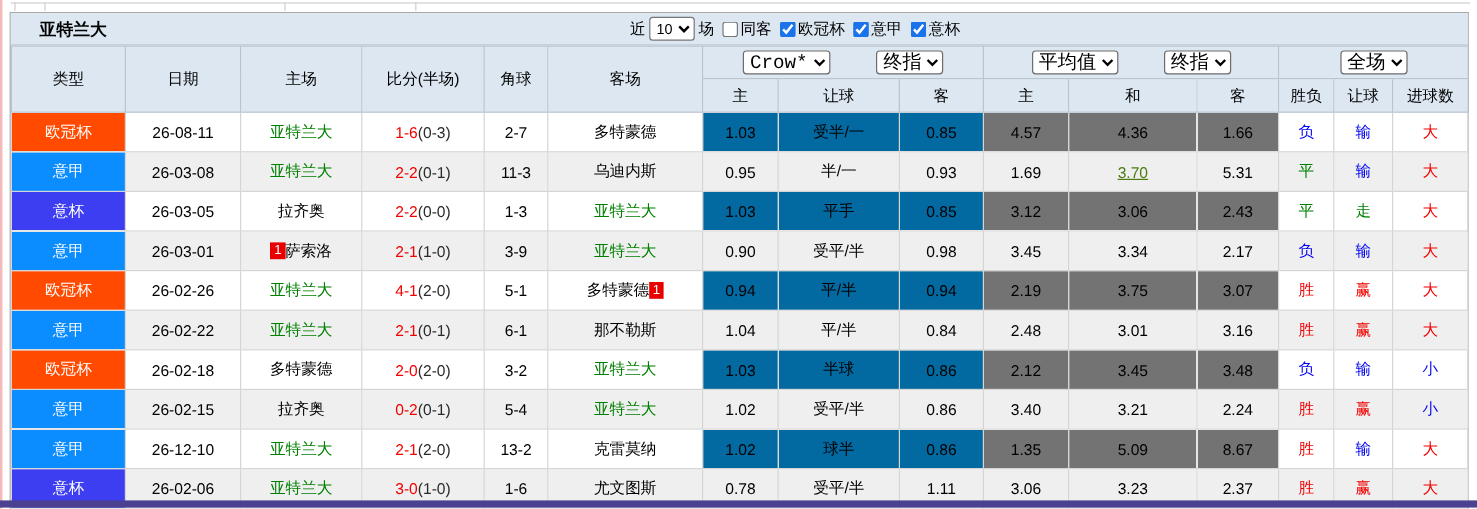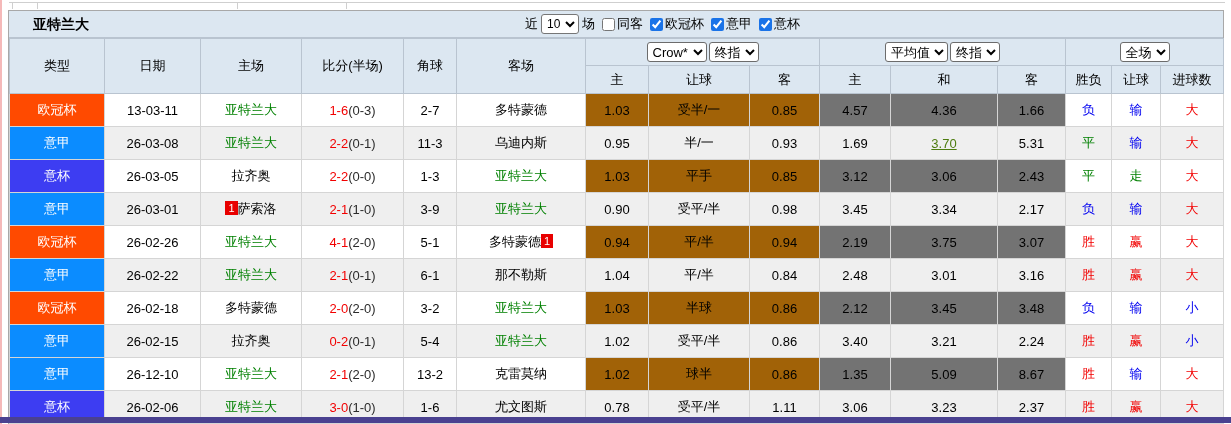--- a/index.html
+++ b/index.html
@@ -21,24 +21,24 @@
   .controls{position:absolute;left:516px;top:0;height:26px;display:flex;align-items:center;gap:3px;white-space:nowrap;}
   .controls select{font-size:12px;height:20px;border:1px solid #767676;border-radius:3px;background:#fff;padding:0 1px;}
   .controls label{display:flex;align-items:center;gap:1px;}
   .controls input[type=checkbox]{width:13px;height:13px;accent-color:#1a73e8;margin:0 1px 0 4px;}
 
   table{border-collapse:collapse;table-layout:fixed;width:1214px;}
   th,td{border:1px solid #d5d5d5;text-align:center;vertical-align:middle;overflow:hidden;white-space:nowrap;}
   thead th{background:#dce7f1;font-weight:normal;border-color:#b9c4d0;font-size:13px;}
   tr.h1 th{height:24px;}
   tr.h2 th{height:25px;}
-  thead select{font-size:13px;height:20px;border:1px solid #6c6c6c;border-radius:3px;background:#fff;margin:0 1px;padding:0 1px;}
+  thead select{font-size:16px;height:20px;border:1px solid #6c6c6c;border-radius:3px;background:#fff;margin:0 19px;padding:0 1px;font-family:Liberation Mono, monospace;}
   tbody td{height:30px;}
   tbody tr.alt td{background:#efefef;}
-  tr td.cream{background:#a16207;}
+  tr td.cream{background:#0369a1;}
   tr td.lblue{background:#737373;}
   td.league{color:#fff;}
   .grn{color:#008000;}
   .sc{color:#f20000;}
   .half{color:#2b2b2b;margin-top:29px;}
   .cr{color:#f20000;} .cg{color:#008000;} .cb{color:#0000f0;}
   .chg{color:#4d7c0f;text-decoration:underline;}
   .card{display:inline-block;background:#e80000;color:#fff;font-size:11px;line-height:14px;padding:0 3px;vertical-align:1px;}
   tfoot td{height:26px;background:#fff;border-color:#c9c9c9;font-size:13px;}
 </style>
@@ -124,21 +124,21 @@
         <th>和</th>
         <th>客</th>
         <th>胜负</th>
         <th>让球</th>
         <th>进球数</th>
       </tr>
     </thead>
     <tbody id="rows">
         <tr class="">
           <td class="league" style="background:#ff4a00">欧冠杯</td>
-          <td>13-03-11</td>
+          <td>26-08-11</td>
           <td class="grn">亚特兰大</td>
           <td><span class="sc">1-6</span><span class="half">(0-3)</span></td>
           <td>2-7</td>
           <td class="">多特蒙德</td>
           <td class="cream">1.03</td>
           <td class="cream">受半/一</td>
           <td class="cream">0.85</td>
           <td class="lblue"><span class="">4.57</span></td>
           <td class="lblue"><span class="">4.36</span></td>
           <td class="lblue"><span class="">1.66</span></td>

